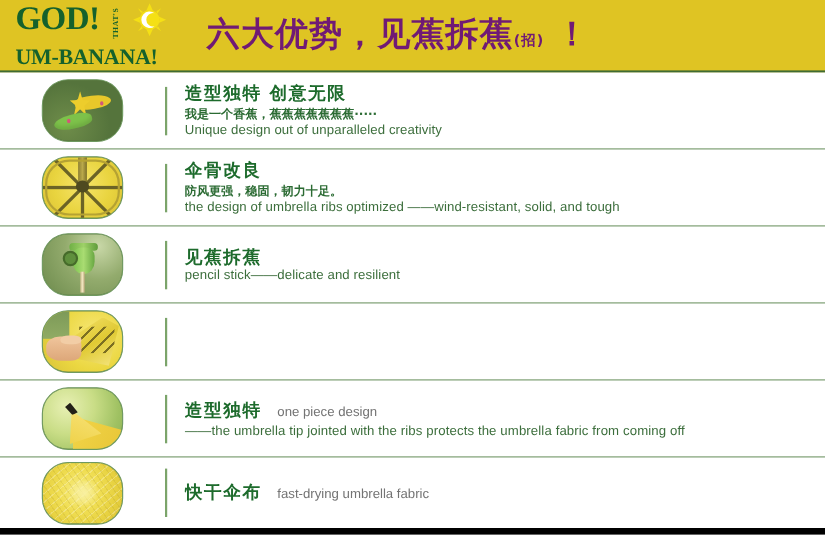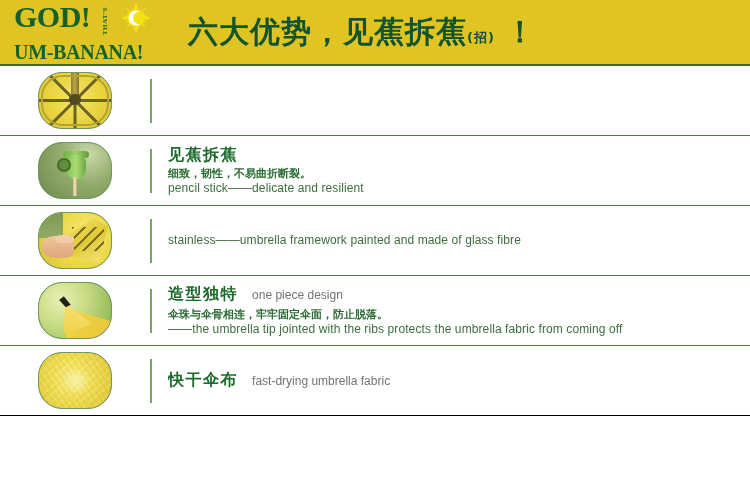--- a/index.html
+++ b/index.html
@@ -68,21 +68,21 @@
     margin-top:10px;
   }
   .header-title{
     flex:1;
     display:flex;align-items:center;
     padding-left:12px;
     font-family:"DejaVu Sans",sans-serif;
     font-weight:bold;
     font-size:30px;
     line-height:32px;
-    color:#14532d;
+    color:#701a75;
     letter-spacing:1px;
     white-space:nowrap;
   }
   .title-sub{
     font-size:13px;
     font-weight:bold;
     vertical-align:baseline;
     position:relative;
     top:6px;
   }
@@ -94,21 +94,21 @@
   
   .rows{position:relative;}
   .row{
     position:relative;
     height:70px;
     box-sizing:border-box;
     border-bottom:1px solid #4a7a3c;
     display:flex;align-items:center;
     background:#fff;
   }
-  .row:last-child{border-bottom:1px solid #000000;}
+  .row:last-child{border-bottom:6px solid #000000;}
   .thumb-cell{
     width:150px;
     height:100%;
     display:flex;align-items:center;justify-content:center;
     box-sizing:border-box;
   }
   .thumb{
     width:74px;height:57px;
     border:1px solid #6f9960;
     border-radius:24px;
@@ -325,97 +325,122 @@
 
     <div class="header-title">
       <span>六大优势，见蕉拆蕉</span>
       <span class="title-sub">(招)</span>
       <span class="title-bang">！</span>
     </div>
   </div>
 
   <div class="rows">
 
+    <div class="row">
+      <div class="thumb-cell">
+        <div class="thumb">
+          <div class="ph ph1">
+            <div class="b-yellow"></div>
+              <div class="b-star"></div>
+            <div class="b-green"></div>
+              <div class="dot1"></div>
+              <div class="dot2"></div>
+          </div>
+        </div>
+      </div>
+      <div class="divider"></div>
+      <div class="text-cell">
+        <div class="r-title">
+          <span>造型独特 创意无限</span>
+        </div>
+        <div class="r-cn">我是一个香蕉，蕉蕉蕉蕉蕉蕉蕉·····</div>
+        <div class="r-en">Unique design out of unparalleled creativity</div>
+      </div>
+    </div>
 
     <div class="row">
       <div class="thumb-cell">
         <div class="thumb">
           <div class="ph ph2">
             <div class="rib" style="transform:rotate(0deg)"></div>
             <div class="rib" style="transform:rotate(45deg)"></div>
             <div class="rib" style="transform:rotate(90deg)"></div>
             <div class="rib" style="transform:rotate(135deg)"></div>
             <div class="rib" style="transform:rotate(180deg)"></div>
             <div class="rib" style="transform:rotate(225deg)"></div>
             <div class="rib" style="transform:rotate(315deg)"></div>
             <div class="pole"></div>
             <div class="hub"></div>
             <div class="edge"></div>
           </div>
         </div>
       </div>
       <div class="divider"></div>
+      <div class="text-cell">
+        <div class="r-title">
+          <span>伞骨改良</span>
+        </div>
+        <div class="r-cn">防风更强，稳固，韧力十足。</div>
+        <div class="r-en">the design of umbrella ribs optimized ——wind-resistant, solid, and tough</div>
+      </div>
     </div>
 
     <div class="row">
       <div class="thumb-cell">
         <div class="thumb">
           <div class="ph ph3">
             <div class="cap"></div>
               <div class="cone"></div>
             <div class="stick"></div>
               <div class="knob"></div>
           </div>
         </div>
       </div>
       <div class="divider"></div>
       <div class="text-cell">
         <div class="r-title">
           <span>见蕉拆蕉</span>
         </div>
-        <div class="r-cn">细致，韧性，不易曲折断裂。</div>
         <div class="r-en">pencil stick——delicate and resilient</div>
       </div>
     </div>
 
     <div class="row">
       <div class="thumb-cell">
         <div class="thumb">
           <div class="ph ph4">
             <div class="grass"></div>
               <div class="fold"></div>
               <div class="zig"></div>
             <div class="hand"></div>
               <div class="finger"></div>
           </div>
         </div>
       </div>
       <div class="divider"></div>
       <div class="text-cell">
-        <div class="r-en">stainless——umbrella framework painted and made of glass fibre</div>
       </div>
     </div>
 
     <div class="row">
       <div class="thumb-cell">
         <div class="thumb">
           <div class="ph ph5">
             <div class="canopy"></div>
               <div class="canopy2"></div>
               <div class="tip"></div>
           </div>
         </div>
       </div>
       <div class="divider"></div>
       <div class="text-cell">
         <div class="r-title">
           <span>造型独特</span>
           <span class="en">one piece design</span>
         </div>
-        <div class="r-cn">伞珠与伞骨相连，牢牢固定伞面，防止脱落。</div>
         <div class="r-en">——the umbrella tip jointed with the ribs protects the umbrella fabric from coming off</div>
       </div>
     </div>
 
     <div class="row">
       <div class="thumb-cell">
         <div class="thumb">
           <div class="ph ph6">
               <div class="tex"></div>
               <div class="blob"></div>

